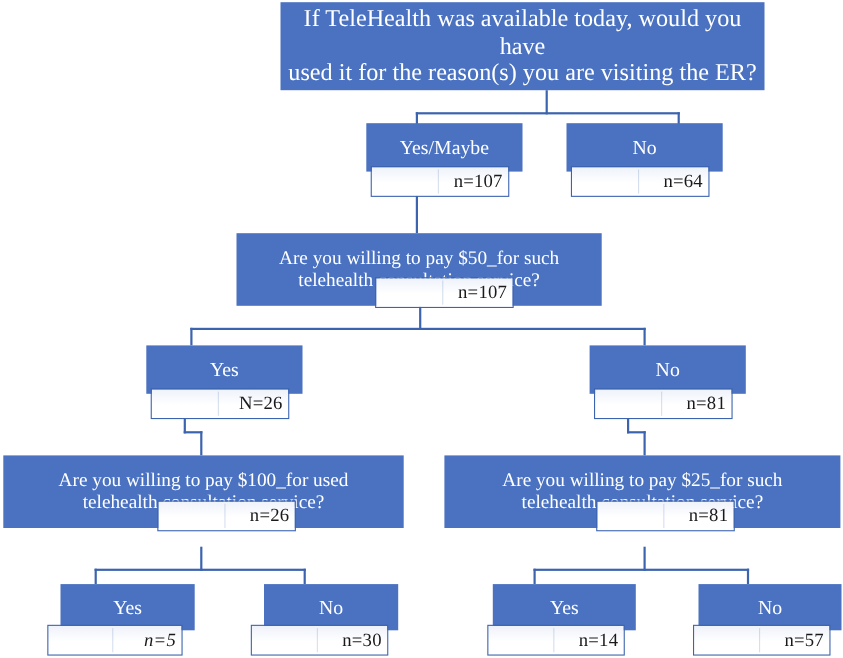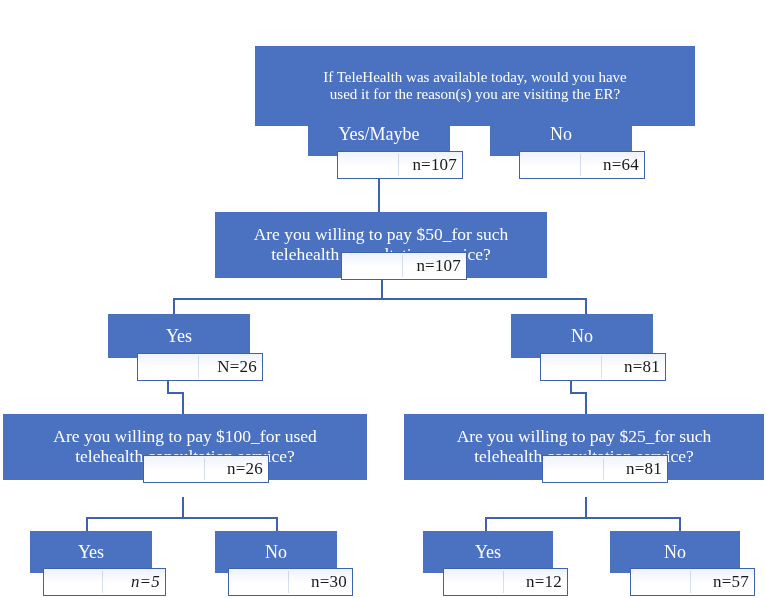--- a/index.html
+++ b/index.html
@@ -66,22 +66,22 @@
     position: absolute;
     left: 48%;
     top: 2px;
     bottom: 2px;
     width: 1px;
     background: rgba(120,150,200,0.30);
   }
 
   
   .q-text   { font-size: 17.5px; }
-  .a-text   { font-size: 18px; }
-  .q-top    { font-size: 15px; margin-top: 44px; }
+  .a-text   { font-size: 18px; margin-left: 25px; }
+  .q-top    { font-size: 22px; }
 </style>
 </head>
 <body>
 
 <div id="canvas">
 
   <div class="conn v" style="left:496px; top:82px; height:22px;"></div>
   <div class="conn h" style="left:378px; top:102px; width:240px;"></div>
   <div class="conn v" style="left:378px; top:102px; height:12px;"></div>
   <div class="conn v" style="left:616px; top:102px; height:12px;"></div>
@@ -200,21 +200,21 @@
     <div class="ncount" style="left:13px; top:37px; width:125px; height:28px;">
       <span>n=30</span>
     </div>
   </div>
 
   <div class="node" style="left:423px; top:531px; width:130px; height:42px;">
     <div class="node-body a-text" style="width:130px; height:42px;">
       <span class="label">Yes</span>
     </div>
     <div class="ncount" style="left:20px; top:37px; width:125px; height:28px;">
-      <span>n=12</span>
+      <span>n=14</span>
     </div>
   </div>
 
   <div class="node" style="left:610px; top:531px; width:130px; height:42px;">
     <div class="node-body a-text" style="width:130px; height:42px;">
       <span class="label">No</span>
     </div>
     <div class="ncount" style="left:20px; top:37px; width:125px; height:28px;">
       <span>n=57</span>
     </div>

